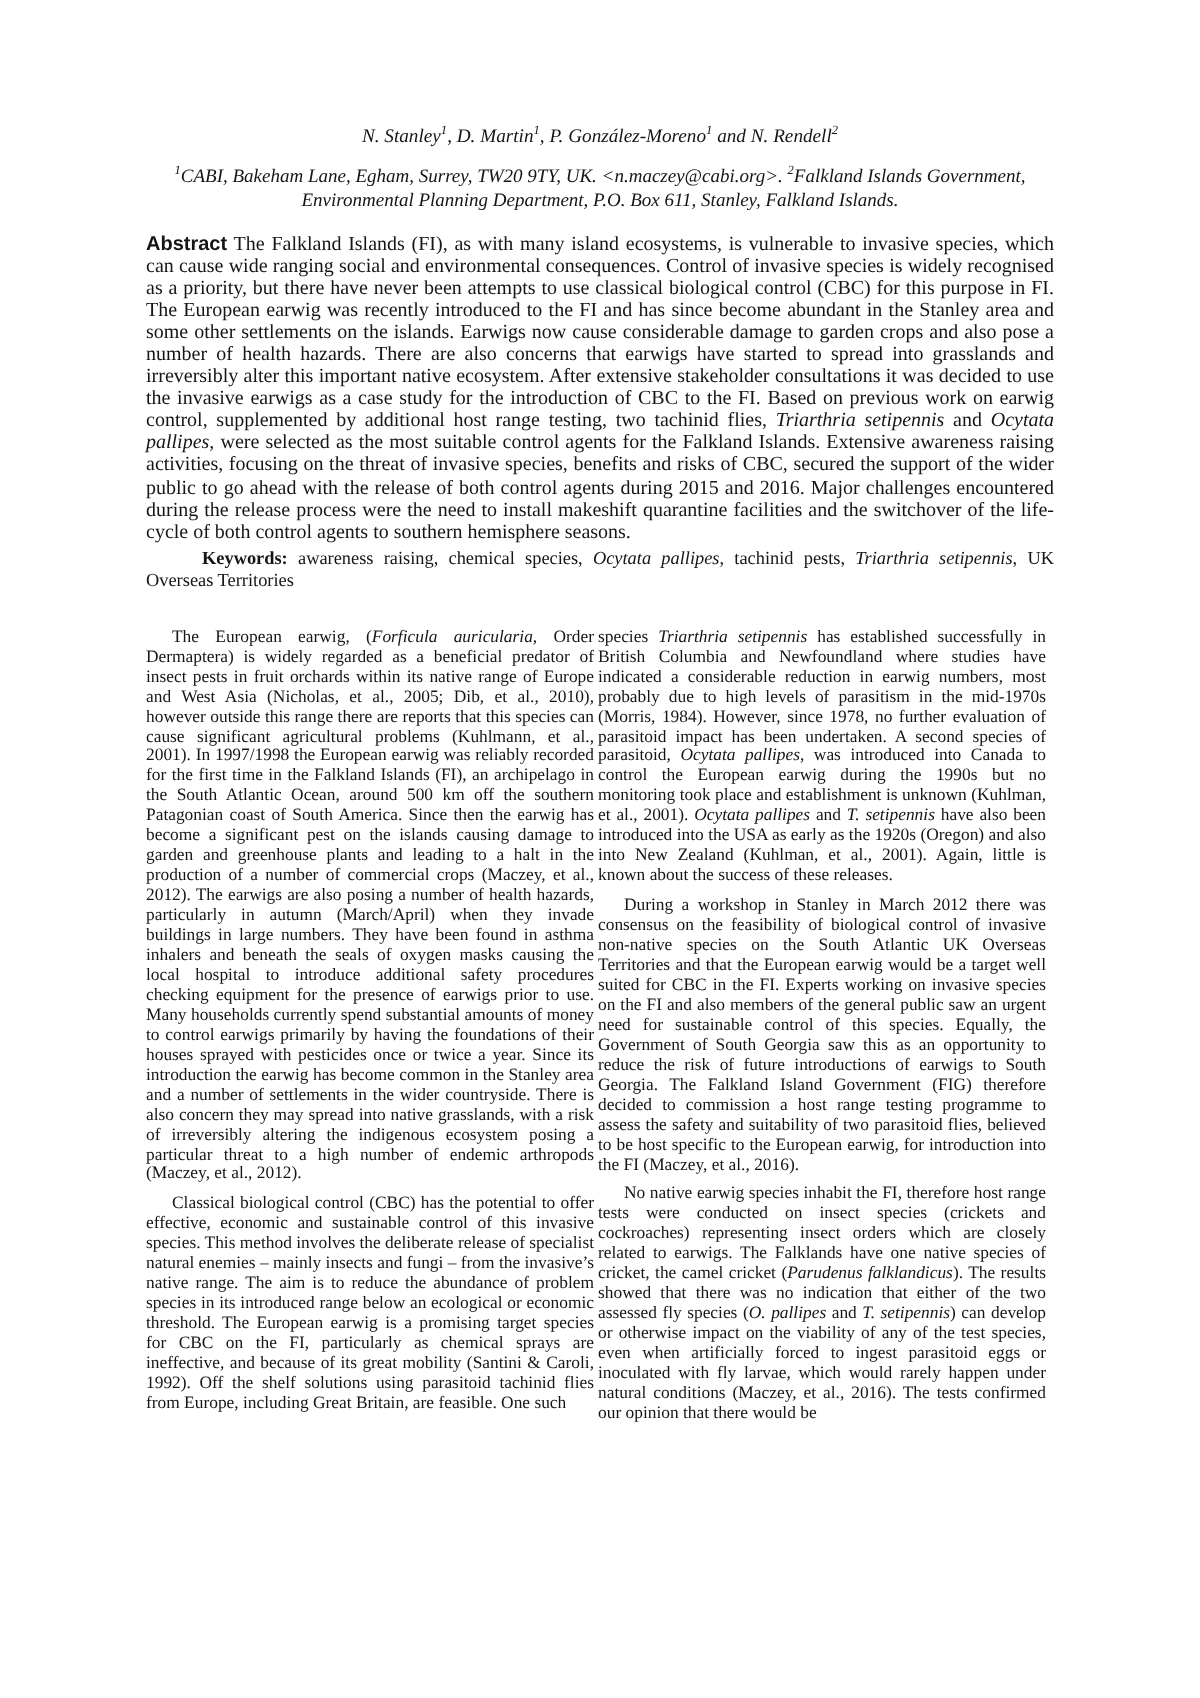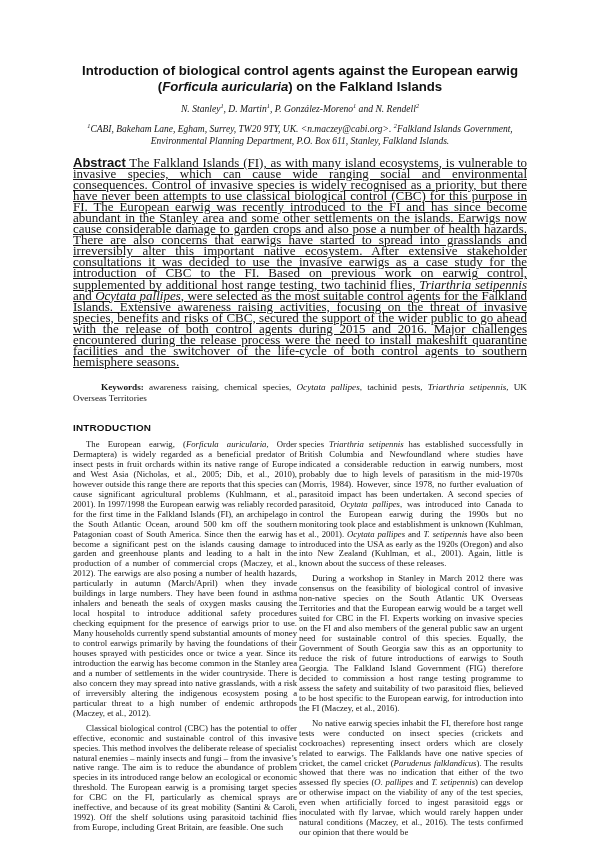--- a/index.html
+++ b/index.html
@@ -32,25 +32,24 @@
   }
   .affiliations {
     text-align: center;
     font-style: italic;
     font-size: 9.5px;
     line-height: 11.5px;
     margin: 0 6px 10px 6px;
   }
   sup { font-size: 6.3px; vertical-align: super; line-height: 0; }
   .abstract {
-    font-size: 13px;
+    font-size: 10px;
     line-height: 11.05px;
     text-align: justify;
-    margin: 0 0 15px 0;
-    text-decoration: underline;
+    margin: 0 0 2px 0;
   }
   .keywords {
     font-size: 9.2px;
     line-height: 11.05px;
     text-align: justify;
     margin: 0 0 18px 0;
   }
   .sans { font-family: "Liberation Sans", sans-serif; }
   .section-heading {
     font-family: "Liberation Sans", sans-serif;
@@ -83,31 +82,29 @@
     font-size: 7.6px;
     line-height: 9.2px;
     color: #3d3d3d;
   }
 </style>
 </head>
 <body>
 
 <div class="page">
 
-  <h1 class="title"><span>Introduction of biological control agents against the European earwig (</span><span style="font-style: italic;">Forficula auricularia</span><span>) on the Falkland Islands</span></h1>
 
   <div class="authors"><span>N. Stanley</span><sup>1</sup><span>, D. Martin</span><sup>1</sup><span>, P. González-Moreno</span><sup>1</sup><span> and N. Rendell</span><sup>2</sup></div>
 
   <div class="affiliations"><sup>1</sup><span>CABI, Bakeham Lane, Egham, Surrey, TW20 9TY, UK. &lt;n.maczey@cabi.org&gt;. </span><sup>2</sup><span>Falkland Islands Government, Environmental Planning Department, P.O. Box 611, Stanley, Falkland Islands.</span></div>
 
   <p class="abstract"><span class="sans" style="font-weight: bold;">Abstract</span><span> The Falkland Islands (FI), as with many island ecosystems, is vulnerable to invasive species, which can cause wide ranging social and environmental consequences. Control of invasive species is widely recognised as a priority, but there have never been attempts to use classical biological control (CBC) for this purpose in FI. The European earwig was recently introduced to the FI and has since become abundant in the Stanley area and some other settlements on the islands. Earwigs now cause considerable damage to garden crops and also pose a number of health hazards. There are also concerns that earwigs have started to spread into grasslands and irreversibly alter this important native ecosystem. After extensive stakeholder consultations it was decided to use the invasive earwigs as a case study for the introduction of CBC to the FI. Based on previous work on earwig control, supplemented by additional host range testing, two tachinid flies, </span><span style="font-style: italic;">Triarthria setipennis</span><span> and </span><span style="font-style: italic;">Ocytata pallipes</span><span>, were selected as the most suitable control agents for the Falkland Islands. Extensive awareness raising activities, focusing on the threat of invasive species, benefits and risks of CBC, secured the support of the wider public to go ahead with the release of both control agents during 2015 and 2016. Major challenges encountered during the release process were the need to install makeshift quarantine facilities and the switchover of the life-cycle of both control agents to southern hemisphere seasons.</span></p>
 
   <p class="keywords"><span style="font-weight: bold; padding-left: 28px;">Keywords:</span><span> awareness raising, chemical species, </span><span style="font-style: italic;">Ocytata pallipes</span><span>, tachinid pests, </span><span style="font-style: italic;">Triarthria setipennis</span><span>, UK Overseas Territories</span></p>
 
-  <h2 class="section-heading">INTRODUCTION</h2>
 
   <div class="columns">
     <div class="col">
       <p class="body-par indent"><span>The European earwig, (</span><span style="font-style: italic;">Forficula auricularia</span><span>, Order Dermaptera) is widely regarded as a beneficial predator of insect pests in fruit orchards within its native range of Europe and West Asia (Nicholas, et al., 2005; Dib, et al., 2010), however outside this range there are reports that this species can cause significant agricultural problems (Kuhlmann, et al., 2001). In 1997/1998 the European earwig was reliably recorded for the first time in the Falkland Islands (FI), an archipelago in the South Atlantic Ocean, around 500 km off the southern Patagonian coast of South America. Since then the earwig has become a significant pest on the islands causing damage to garden and greenhouse plants and leading to a halt in the production of a number of commercial crops (Maczey, et al., 2012). The earwigs are also posing a number of health hazards, particularly in autumn (March/April) when they invade buildings in large numbers. They have been found in asthma inhalers and beneath the seals of oxygen masks causing the local hospital to introduce additional safety procedures checking equipment for the presence of earwigs prior to use. Many households currently spend substantial amounts of money to control earwigs primarily by having the foundations of their houses sprayed with pesticides once or twice a year. Since its introduction the earwig has become common in the Stanley area and a number of settlements in the wider countryside. There is also concern they may spread into native grasslands, with a risk of irreversibly altering the indigenous ecosystem posing a particular threat to a high number of endemic arthropods (Maczey, et al., 2012).</span></p>
       <p class="body-par indent"><span>Classical biological control (CBC) has the potential to offer effective, economic and sustainable control of this invasive species. This method involves the deliberate release of specialist natural enemies – mainly insects and fungi – from the invasive’s native range. The aim is to reduce the abundance of problem species in its introduced range below an ecological or economic threshold. The European earwig is a promising target species for CBC on the FI, particularly as chemical sprays are ineffective, and because of its great mobility (Santini &amp; Caroli, 1992). Off the shelf solutions using parasitoid tachinid flies from Europe, including Great Britain, are feasible. One such</span></p>
     </div>
     <div class="col">
       <p class="body-par"><span>species </span><span style="font-style: italic;">Triarthria setipennis</span><span> has established successfully in British Columbia and Newfoundland where studies have indicated a considerable reduction in earwig numbers, most probably due to high levels of parasitism in the mid-1970s (Morris, 1984). However, since 1978, no further evaluation of parasitoid impact has been undertaken. A second species of parasitoid, </span><span style="font-style: italic;">Ocytata pallipes</span><span>, was introduced into Canada to control the European earwig during the 1990s but no monitoring took place and establishment is unknown (Kuhlman, et al., 2001). </span><span style="font-style: italic;">Ocytata pallipes</span><span> and </span><span style="font-style: italic;">T. setipennis</span><span> have also been introduced into the USA as early as the 1920s (Oregon) and also into New Zealand (Kuhlman, et al., 2001). Again, little is known about the success of these releases.</span></p>
       <p class="body-par indent"><span>During a workshop in Stanley in March 2012 there was consensus on the feasibility of biological control of invasive non-native species on the South Atlantic UK Overseas Territories and that the European earwig would be a target well suited for CBC in the FI. Experts working on invasive species on the FI and also members of the general public saw an urgent need for sustainable control of this species. Equally, the Government of South Georgia saw this as an opportunity to reduce the risk of future introductions of earwigs to South Georgia. The Falkland Island Government (FIG) therefore decided to commission a host range testing programme to assess the safety and suitability of two parasitoid flies, believed to be host specific to the European earwig, for introduction into the FI (Maczey, et al., 2016).</span></p>
       <p class="body-par indent"><span>No native earwig species inhabit the FI, therefore host range tests were conducted on insect species (crickets and cockroaches) representing insect orders which are closely related to earwigs. The Falklands have one native species of cricket, the camel cricket (</span><span style="font-style: italic;">Parudenus falklandicus</span><span>). The results showed that there was no indication that either of the two assessed fly species (</span><span style="font-style: italic;">O. pallipes</span><span> and </span><span style="font-style: italic;">T. setipennis</span><span>) can develop or otherwise impact on the viability of any of the test species, even when artificially forced to ingest parasitoid eggs or inoculated with fly larvae, which would rarely happen under natural conditions (Maczey, et al., 2016). The tests confirmed our opinion that there would be</span></p>

